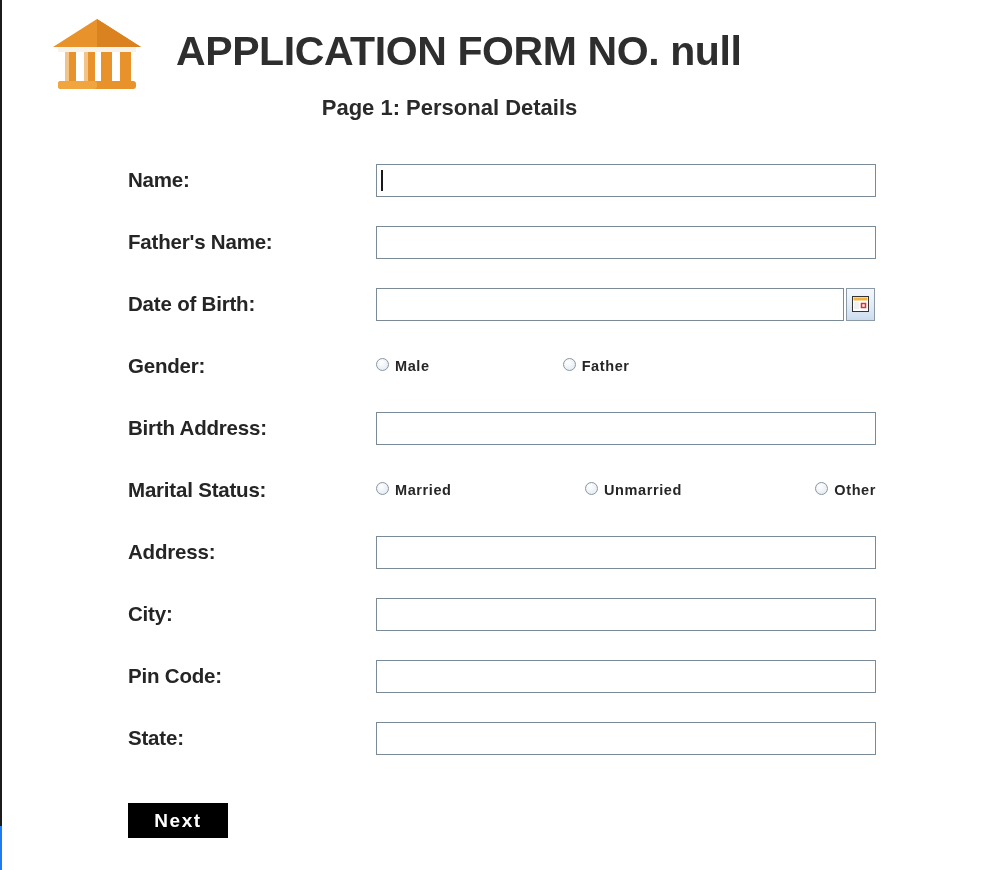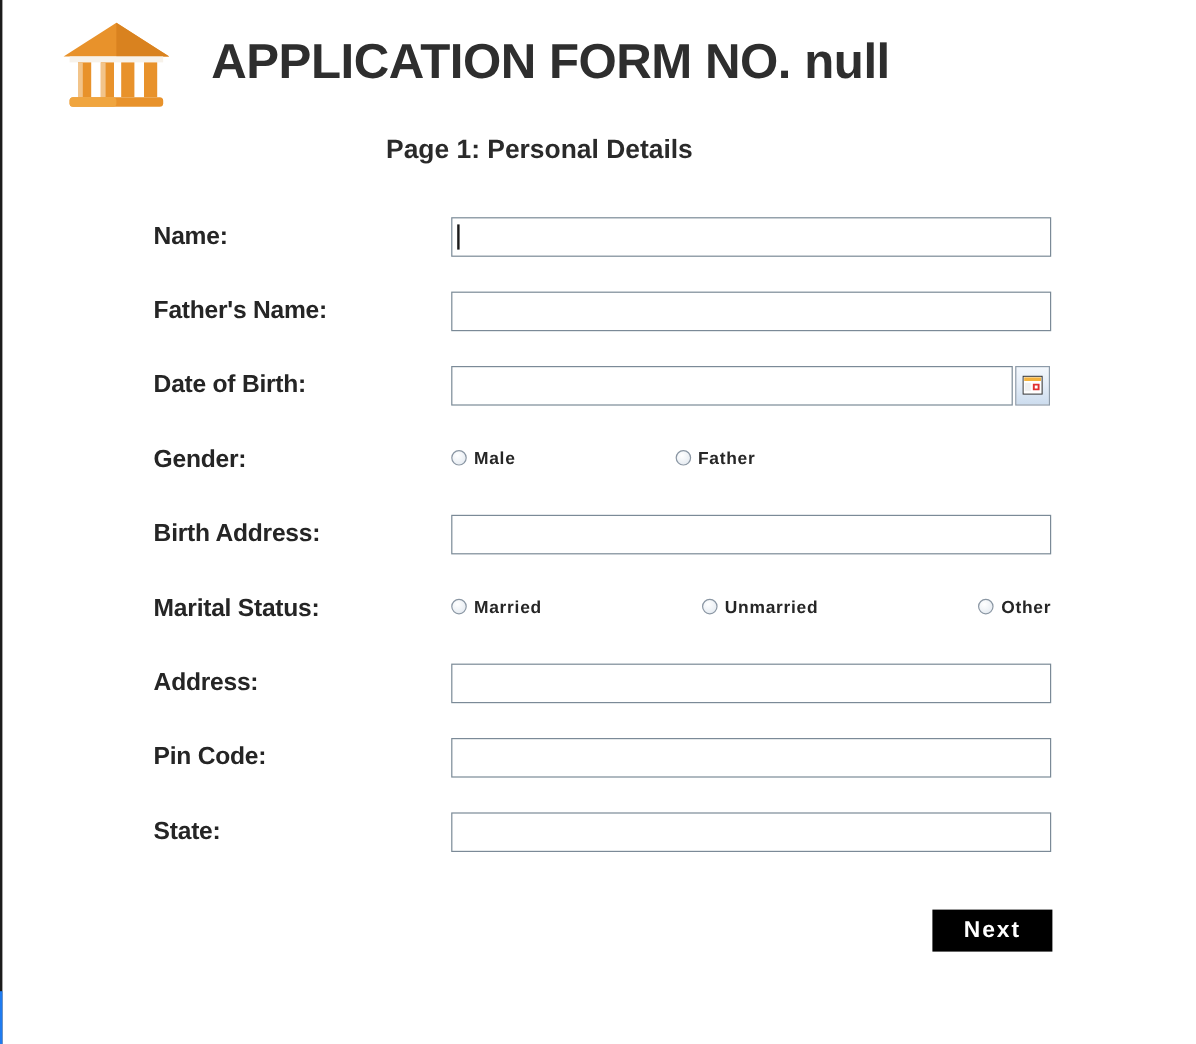--- a/index.html
+++ b/index.html
@@ -64,21 +64,21 @@
     margin-left: 28px;
     white-space: nowrap;
     line-height: 1;
   }
 
   .page-subtitle {
     text-align: center;
     font-size: 22px;
     font-weight: bold;
     color: #2a2a2a;
-    margin-top: 22px;
+    margin-top: 5px;
     padding-right: 100px;
   }
 
   
   .form {
     margin-top: 28px;
     padding-left: 126px;
   }
   .field-row {
     display: flex;
@@ -167,21 +167,20 @@
     letter-spacing: 0.6px;
   }
   .gender-group .radio-item:nth-child(1) { margin-right: 133px; }
   .marital-group { width: 500px; justify-content: space-between; }
 
   
   .footer {
     margin-top: 34px;
     padding-right: 120px;
     display: flex;
-    justify-content: flex-end;
   }
   .next-button {
     background: #000000;
     color: #ffffff;
     border: none;
     font-family: "Liberation Sans", sans-serif;
     font-size: 19px;
     font-weight: bold;
     letter-spacing: 1.6px;
     width: 100px;
@@ -293,20 +292,26 @@
       </div>
     </div>
 
     <div class="field-row">
       <div class="field-label">Address:</div>
       <div class="field-control">
         <input class="text-input" type="text" value="" style="">
       </div>
     </div>
 
+    <div class="field-row">
+      <div class="field-label">City:</div>
+      <div class="field-control">
+        <input class="text-input" type="text" value="" style="">
+      </div>
+    </div>
 
     <div class="field-row">
       <div class="field-label">Pin Code:</div>
       <div class="field-control">
         <input class="text-input" type="text" value="" style="">
       </div>
     </div>
 
     <div class="field-row">
       <div class="field-label">State:</div>

